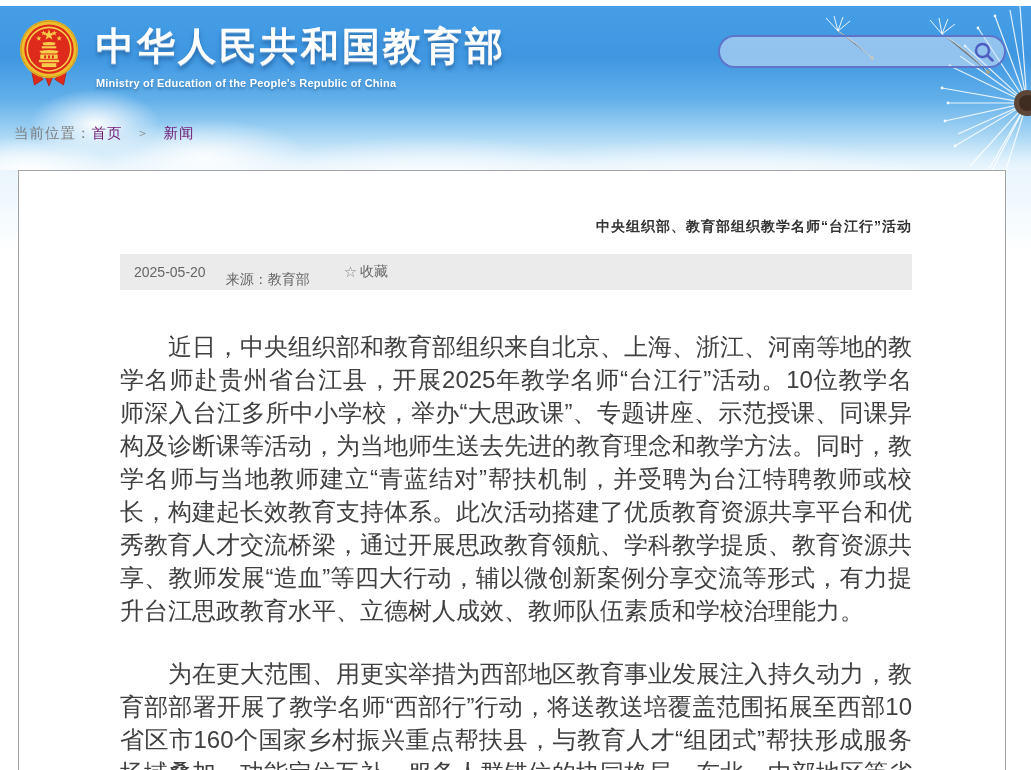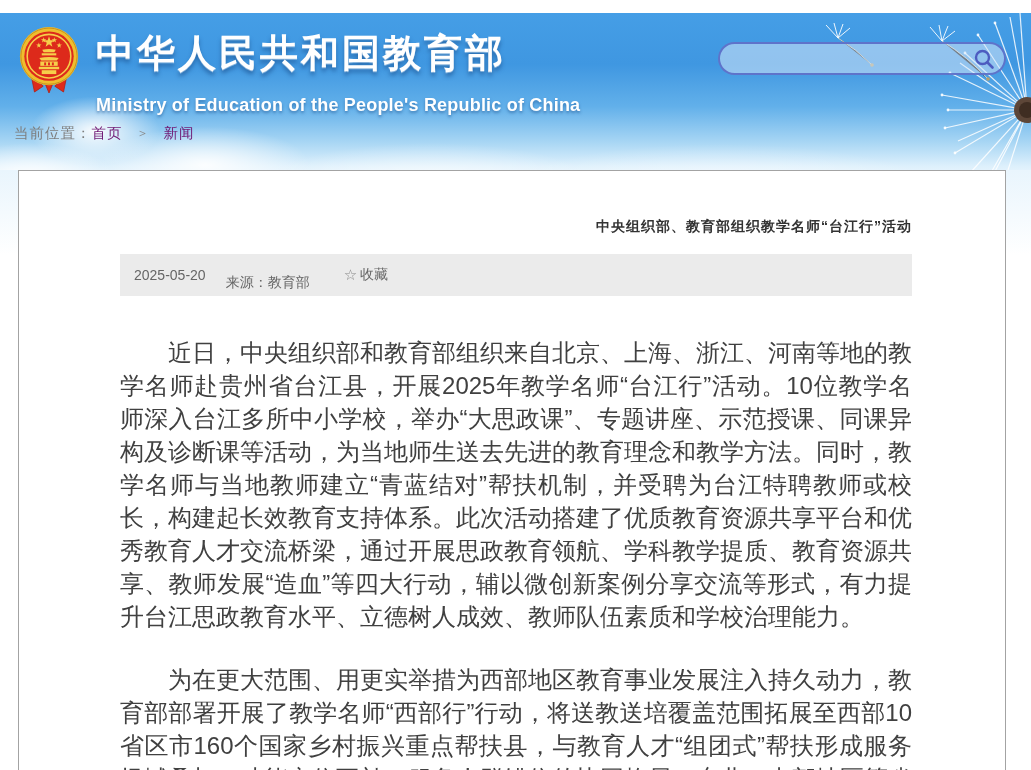--- a/index.html
+++ b/index.html
@@ -1,39 +1,39 @@
 <!DOCTYPE html>
 <html lang="zh"><head>
 <meta charset="utf-8">
 <style>
   * { margin:0; padding:0; box-sizing:border-box; }
   html,body { width:1031px; height:770px; overflow:hidden; background:#fff;
     font-family:"Liberation Sans","DejaVu Sans",sans-serif; }
   .page { position:relative; width:1031px; height:770px; background:#fff; overflow:hidden; }
 
   
-  .header { position:absolute; left:0; top:13px; width:1031px; height:170px;
+  .header { position:absolute; left:0; top:6px; width:1031px; height:170px;
     background:linear-gradient(180deg,#459ee6 0%,#3f97e1 30%,#62b0ea 55%,#a8d6f4 76%,#ddf0fc 90%,#f6fbff 100%); }
   .clouds { position:absolute; left:0; top:0; width:100%; height:100%; pointer-events:none;
     background:
       radial-gradient(90px 48px ellipse at 95px 118px, rgba(255,255,255,.95), rgba(255,255,255,0) 72%),
       radial-gradient(150px 55px ellipse at 205px 152px, rgba(255,255,255,.9), rgba(255,255,255,0) 70%),
       radial-gradient(120px 50px ellipse at 30px 165px, rgba(255,255,255,.95), rgba(255,255,255,0) 70%),
       radial-gradient(240px 60px ellipse at 430px 172px, rgba(255,255,255,.75), rgba(255,255,255,0) 70%),
       radial-gradient(320px 70px ellipse at 720px 180px, rgba(255,255,255,.65), rgba(255,255,255,0) 70%); }
   .fade-strip { position:absolute; left:0; top:170px; width:1031px; height:85px;
     background:linear-gradient(180deg,#e9f5fd 0%,#ffffff 100%); }
 
   
   .brand { position:absolute; left:18px; top:10px; display:flex; align-items:flex-start; cursor:pointer; }
   .emblem { width:62px; height:76px; margin-right:16px; }
   .brand-text { padding-top:10px; }
   .site-title { font-size:38px; font-weight:bold; color:#ffffff; letter-spacing:3px; line-height:1.1;
     text-shadow:0 1px 0 rgba(255,255,255,.4), 0 4px 4px rgba(23,74,134,.6); }
-  .site-subtitle { font-size:18px; font-weight:bold; color:#ffffff; margin-top:20px; letter-spacing:.2px;
+  .site-subtitle { font-size:11px; font-weight:bold; color:#ffffff; margin-top:9px; letter-spacing:.2px;
     text-shadow:0 2px 3px rgba(23,74,134,.55); }
 
   
   .searchbox { position:absolute; top:29px; right:25px; width:288px; height:33px;
     border:2px solid rgba(86,101,196,.85); border-radius:17px;
     background:rgba(213,231,249,.55); display:flex; align-items:center; }
   .searchbox input { flex:1; height:100%; border:none; outline:none; background:transparent;
     padding:0 8px 0 16px; font-size:15px; color:#334; }
   .search-btn { border:none; background:transparent; width:34px; height:100%; cursor:pointer;
     display:flex; align-items:center; justify-content:center; padding-right:6px; }
@@ -42,21 +42,21 @@
   .breadcrumb { position:absolute; left:14px; top:124px; z-index:3; display:flex; align-items:center;
     font-size:14.5px; color:#7d7d7d; letter-spacing:1px;text-align:right; }
   .breadcrumb a { color:#701a75; text-decoration:none; cursor:pointer; }
   .breadcrumb .sep { margin:0 14px; font-size:12px; color:#8a8a8a; }
 
   
   .card { position:absolute; left:18px; top:170px; width:988px; height:650px; z-index:2;
     background:#ffffff; border:1px solid #a3a3a3; padding:0 93px 0 101px; }
   .article-title { margin-top:47px; text-align:right; font-size:14px; font-weight:bold;
     color:#333333; letter-spacing:1px; }
-  .meta { margin-top:18px; height:42px; background:#ebebeb; display:flex; align-items:center;
+  .meta { margin-top:18px; height:36px; background:#ebebeb; display:flex; align-items:center;
     font-size:14px; color:#666666; padding:0 14px; }
   .meta .m-date { margin-right:20px; }
   .meta .m-src { margin-right:34px;margin-top:16px; }
   .meta .fav { display:flex; align-items:center; cursor:pointer; color:#666; }
   .meta .star { font-size:15px; margin-right:3px; color:#8a8a8a; }
   .body-text { margin-top:40px; }
   .body-text p { font-size:24px; line-height:33px; color:#404040; text-align:justify;
     text-indent:2em; margin-bottom:30px; }
 
   svg { display:block; }

